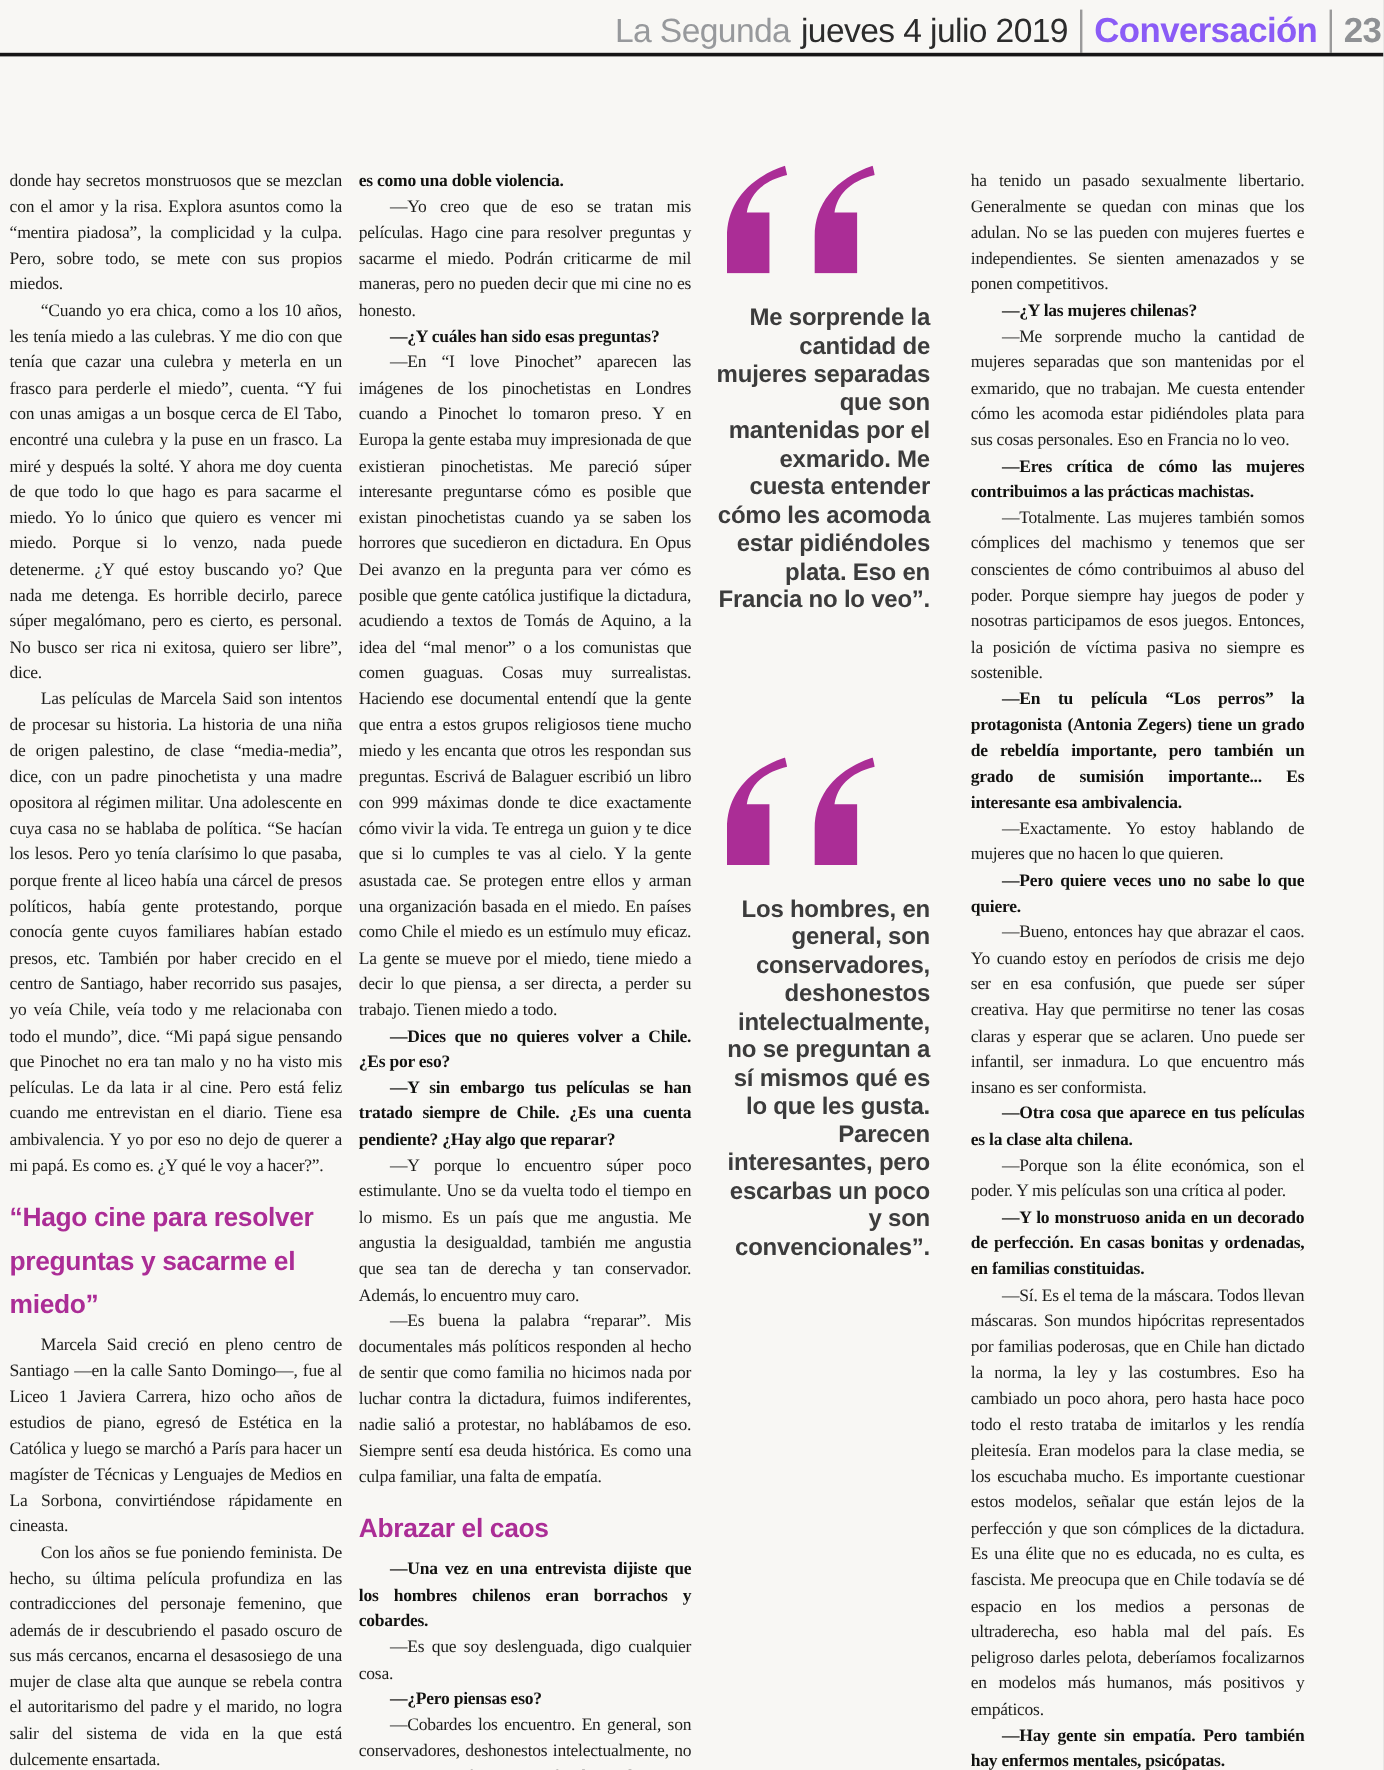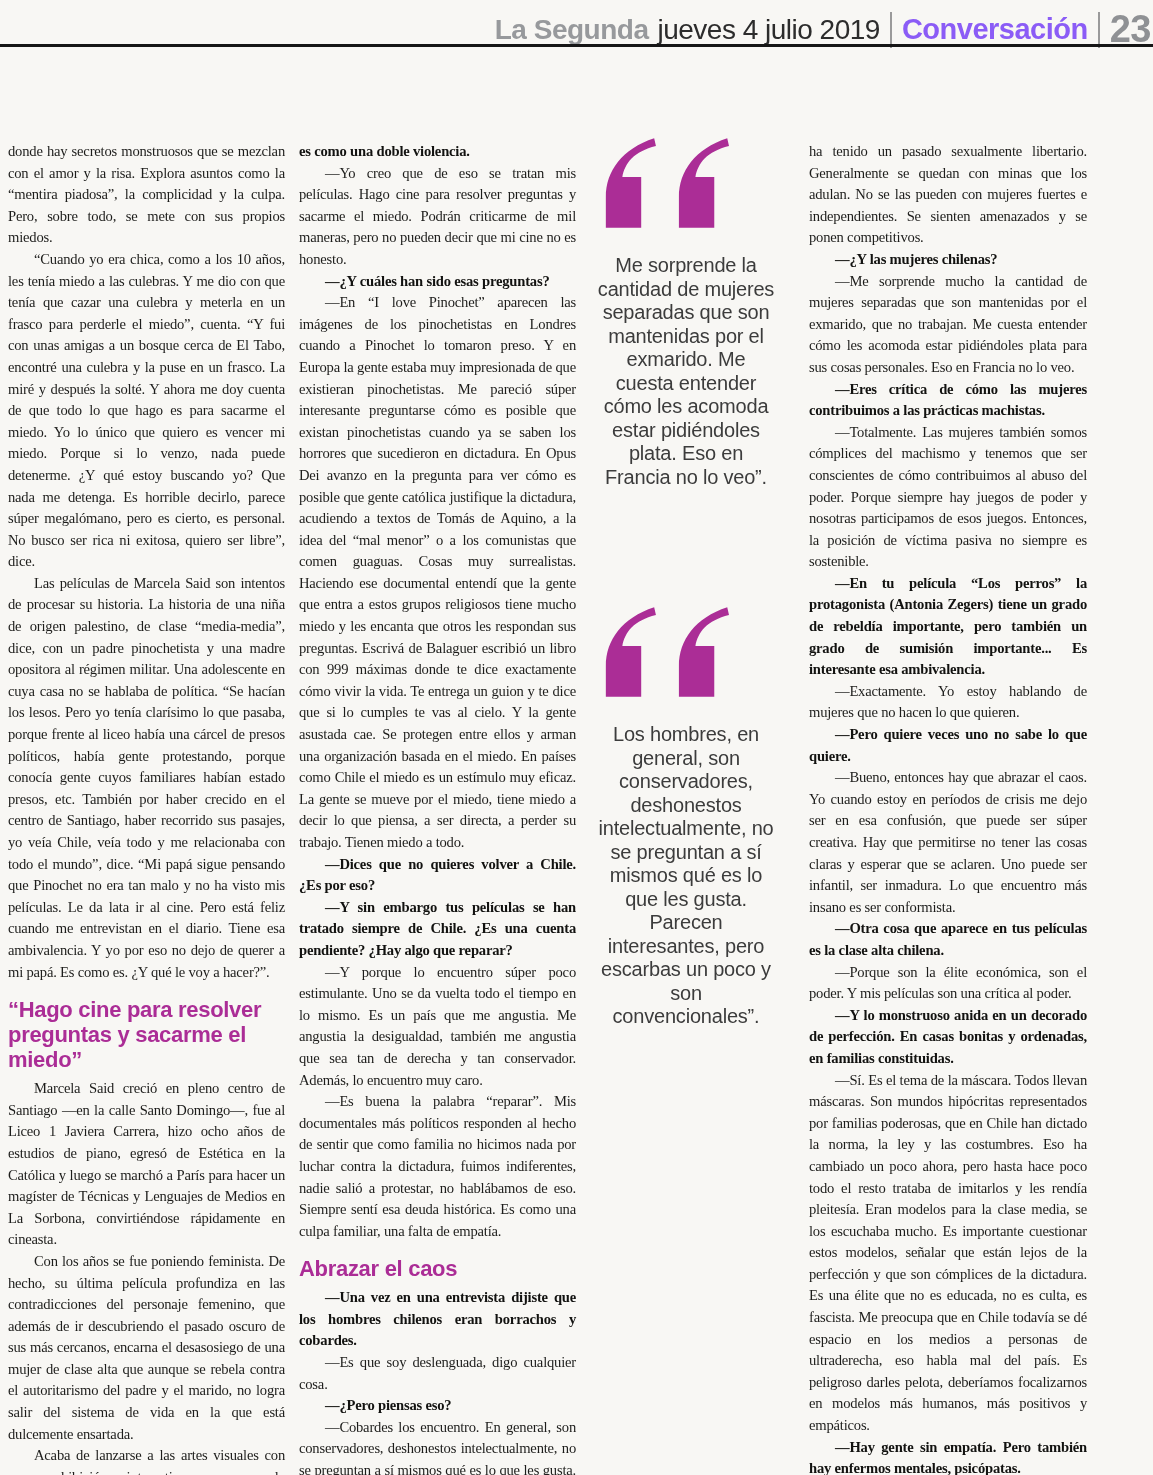--- a/index.html
+++ b/index.html
@@ -11,48 +11,48 @@
     font-family:"Liberation Serif", serif;
     color:#1d1d1b;
   }
   
   .header{
     position:absolute;top:8px;right:2px;
     display:flex;align-items:center;
     font-family:"Liberation Sans", sans-serif;
     white-space:nowrap;
   }
-  .masthead{font-weight:bold;font-size:28px;color:#97999c;letter-spacing:-0.5px;}
+  .masthead{font-weight:normal;font-size:28px;color:#97999c;letter-spacing:-0.5px;}
   .issue-date{font-size:28px;color:#2c2c2c;margin-left:9px;letter-spacing:-0.5px;}
   .hdr-divider{width:2px;height:36px;background:#9a9a9a;margin:0 10px;}
   .section-name{font-weight:bold;font-size:29px;color:#8b5cf6;letter-spacing:-0.5px;}
-  .page-number{font-weight:bold;font-size:38px;color:#8f9194;letter-spacing:-0.5px;}
+  .page-number{font-weight:bold;font-size:29px;color:#8f9194;letter-spacing:-0.5px;}
   .header-rule{
     position:absolute;top:44px;left:0;width:100%;height:3px;background:#161616;
   }
   
   .col{
     position:absolute;top:112px;
     font-size:14.6px;line-height:21.6px;
     letter-spacing:-0.2px;
     text-align:justify;
     hyphens:auto;-webkit-hyphens:auto;
   }
   .col1{left:8px;  width:277px;height:1360px;}
   .col2{left:299px;width:277px;height:1360px;}
-  .col3{left:597px;width:178px;height:1360px;text-align:center;}
+  .col3{left:597px;width:178px;height:1360px;text-align:right;font-weight:bold;}
   .col4{left:809px;width:278px;height:1360px;}
   .para{margin:0;text-indent:26px;}
   .para.lead{text-indent:0;margin-top:29px;}
   .para.q{font-weight:bold;color:#121210;}
   .subhead{
     margin:14px 0 6px 0;
     font-family:"Liberation Sans", sans-serif;
     font-weight:bold;
-    font-size:22px;line-height:25px;
+    font-size:22px;line-height:36px;
     letter-spacing:-0.3px;
     color:var(--accent,#ab2d96);
     text-align:left;text-indent:0;
   }
   
   .quote-block{margin:0;}
   .quote-block.first{margin-top:26px;}
   .quote-block.second{margin-top:118px;}
   .quote-icon{display:block;}
   .quote-icon svg{display:block;fill:var(--accent,#ab2d96);}

